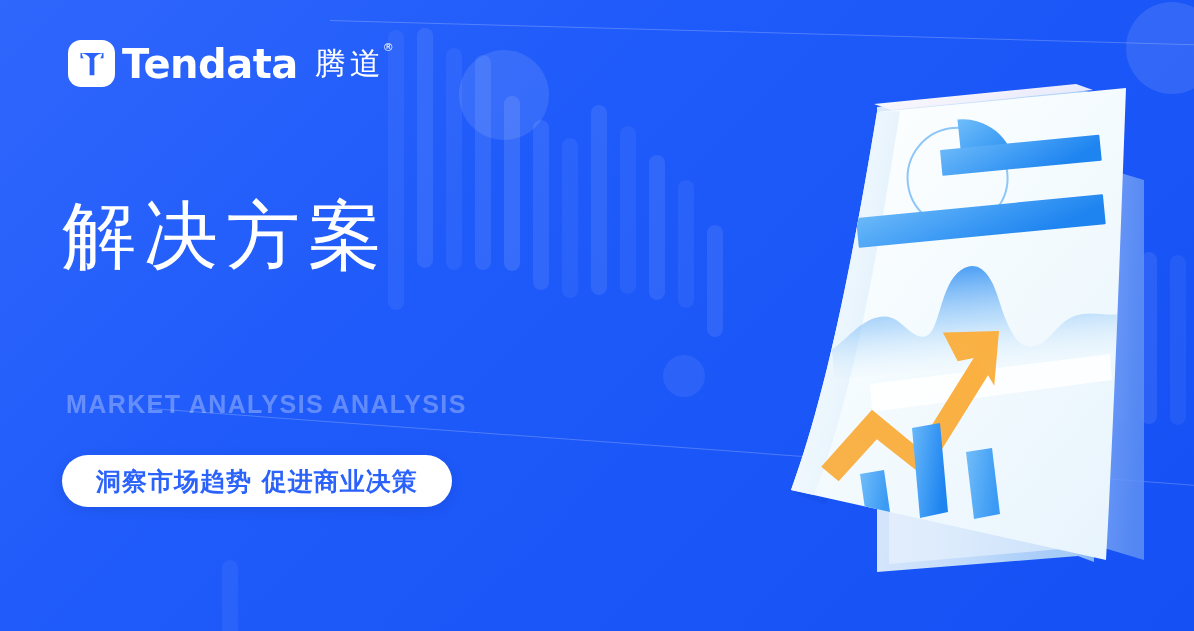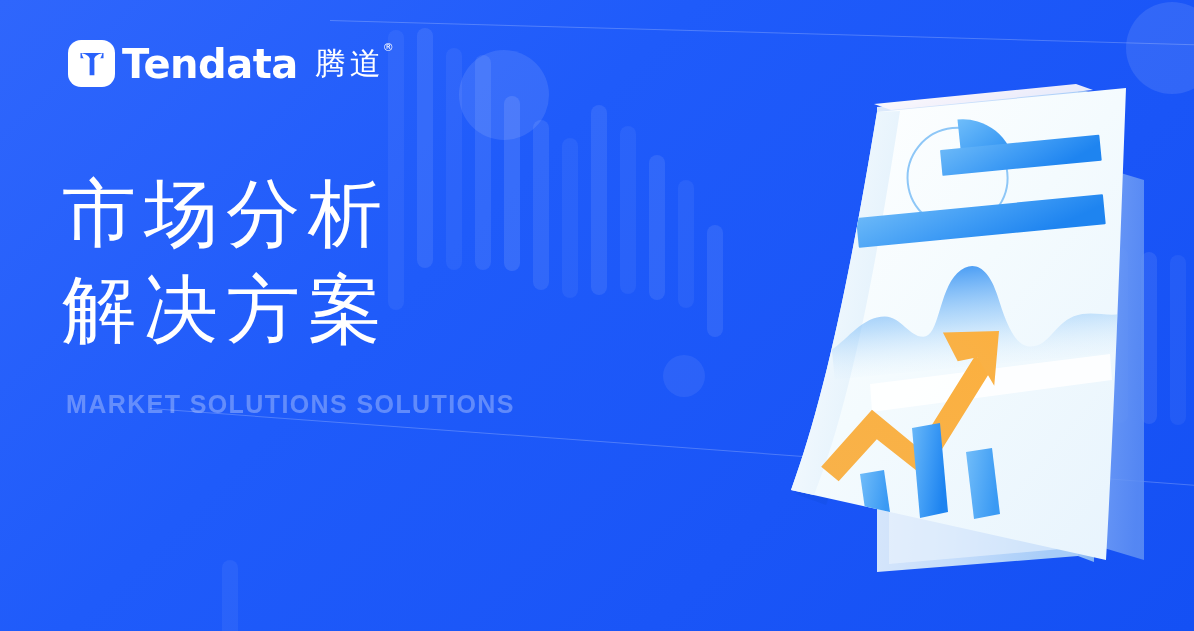--- a/index.html
+++ b/index.html
@@ -334,21 +334,23 @@
         </svg>
       </span>
       <span class="logo-word">Tendata</span>
       <span class="logo-cn">
         <span>腾道</span>
         <span class="logo-reg">®</span>
       </span>
     </div>
 
     <h1 class="headline">
-      <span class="l1">市场分析</span>
       <span class="l2">解决方案</span>
     </h1>
 
-    <div class="subtitle">MARKET SOLUTIONS SOLUTIONS</div>
+    <div class="subtitle">MARKET ANALYSIS ANALYSIS</div>
   </div>
 
+  <div class="pill">
+    <span class="pill-text">洞察市场趋势  促进商业决策</span>
+  </div>
 
 </div>
 
 </body></html>

